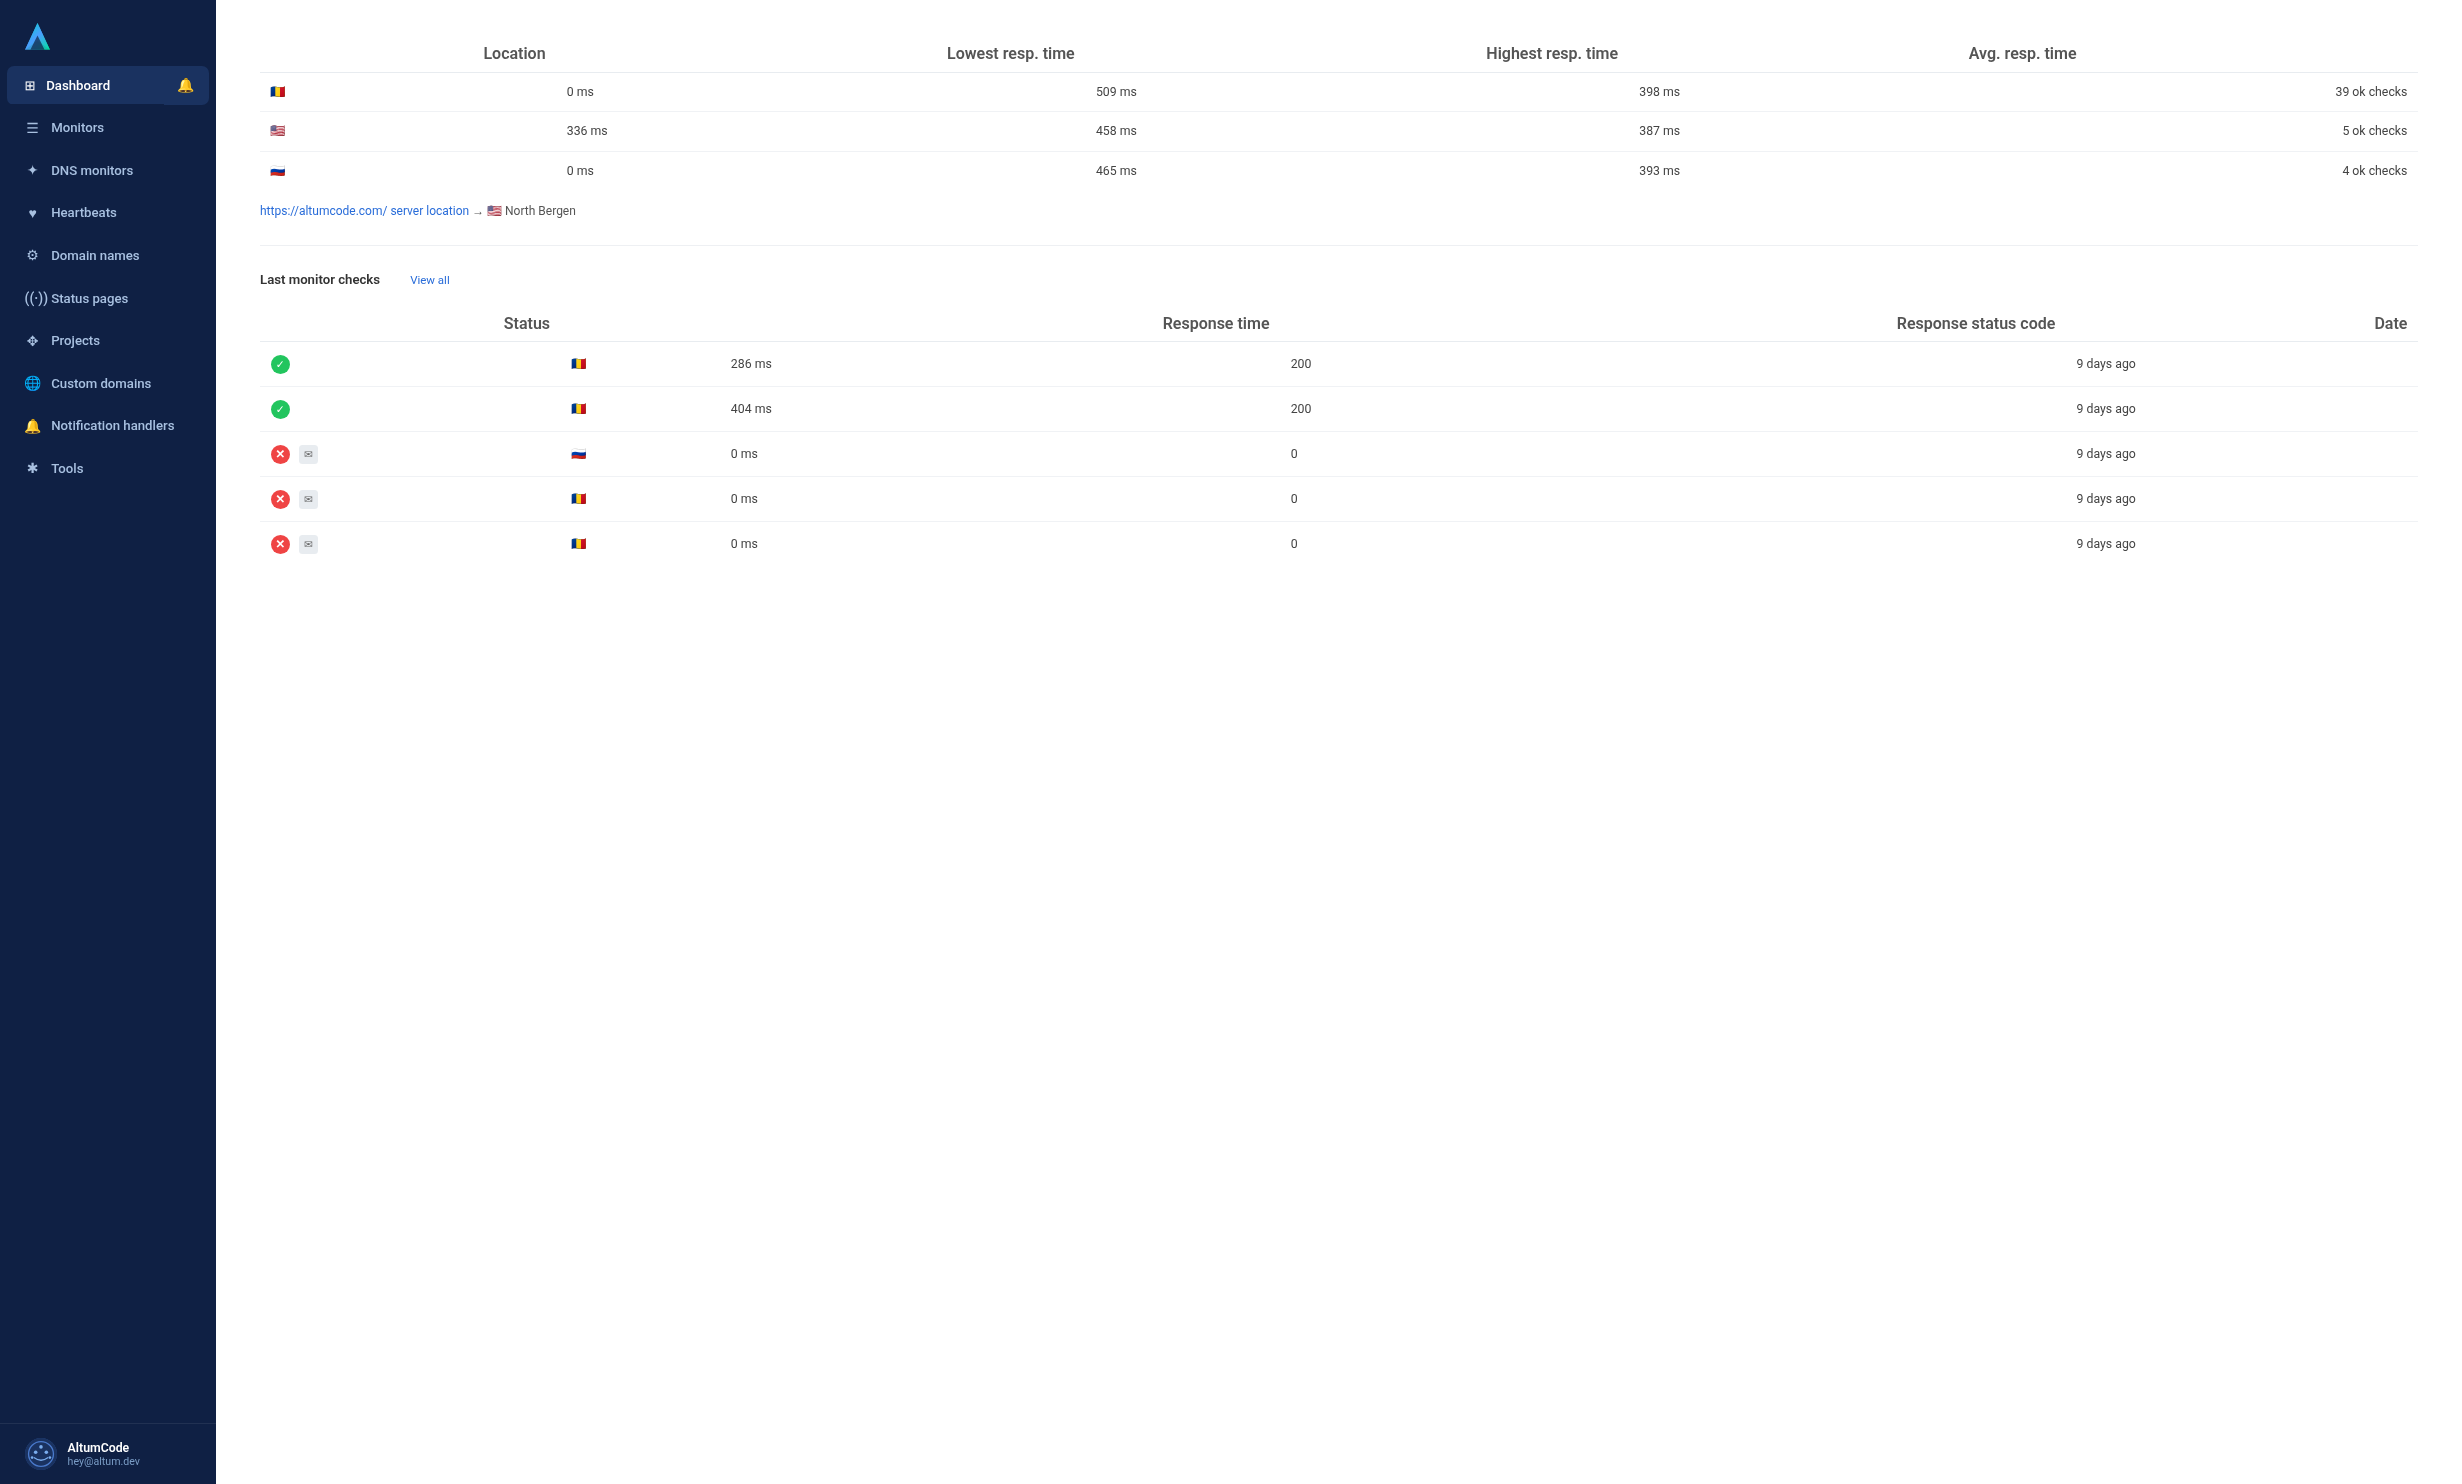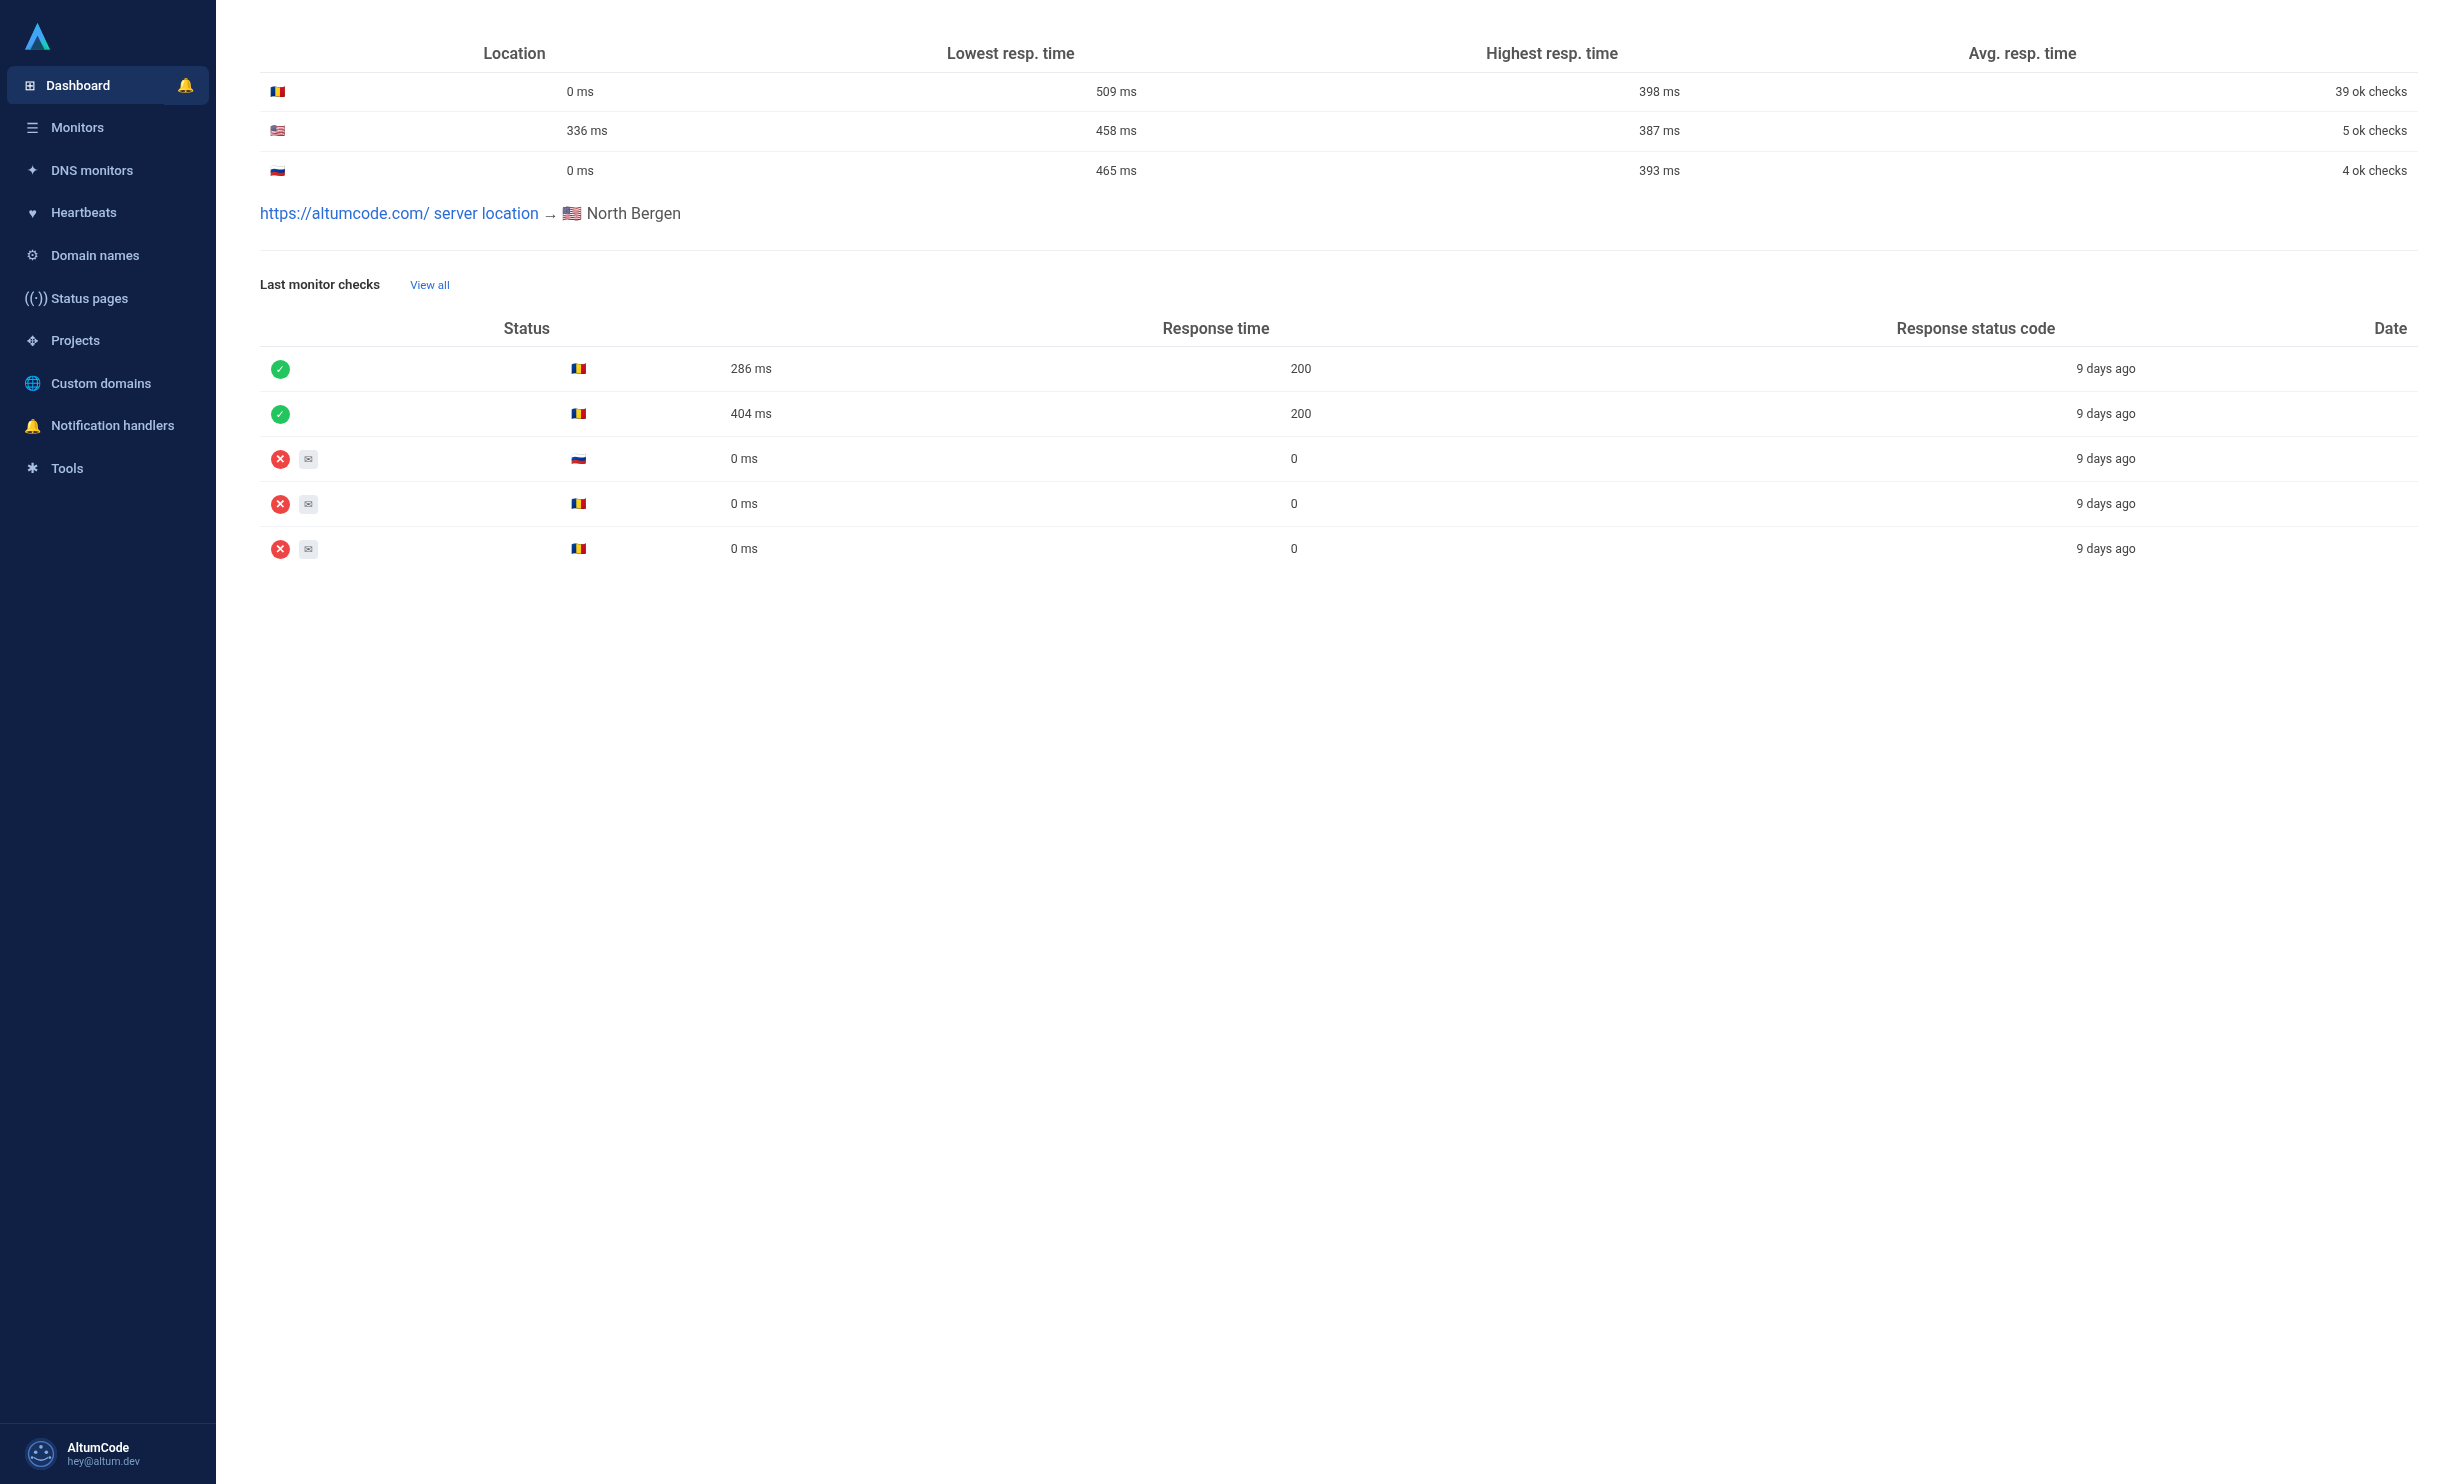--- a/index.html
+++ b/index.html
@@ -124,21 +124,21 @@
       border-bottom: 0.9px solid #f0f2f5;
     }
     .data-table tr:last-child td { border-bottom: none; }
 
     .flag-cell { font-size: 17.6px; }
 
     .ok-checks { color: #888; font-size: 12.3px; text-align: right; }
 
     .server-location-note {
       margin-top: 14px;
-      font-size: 16px;
+      font-size: 12px;
       color: #555;
     }
     .server-location-note a { color: #2a6dd9; text-decoration: none; }
 
     .section-divider { border: none; border-top: 0.9px solid #eef0f3; margin: 26.4px 0; }
 
     
     .section-header {
       display: flex;
       align-items: center;

